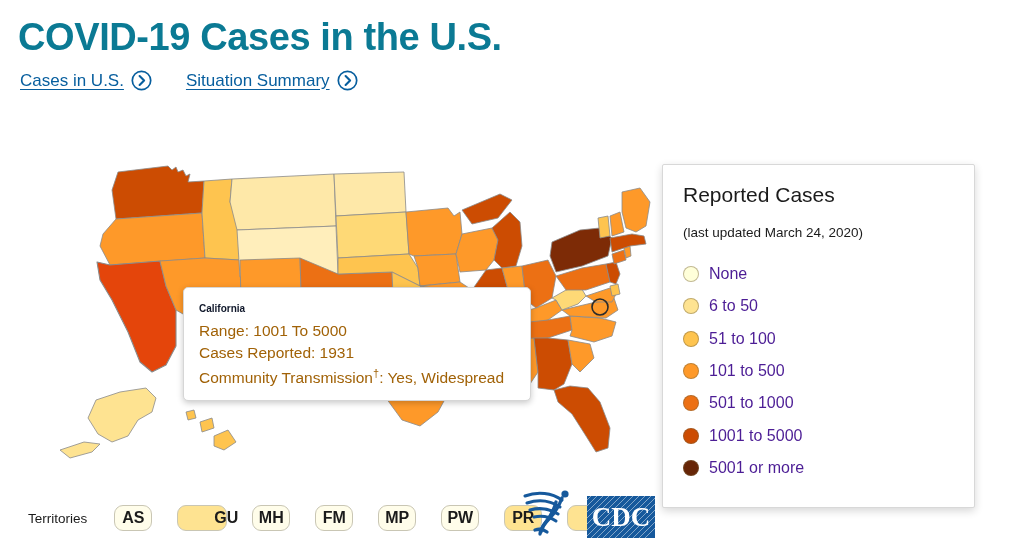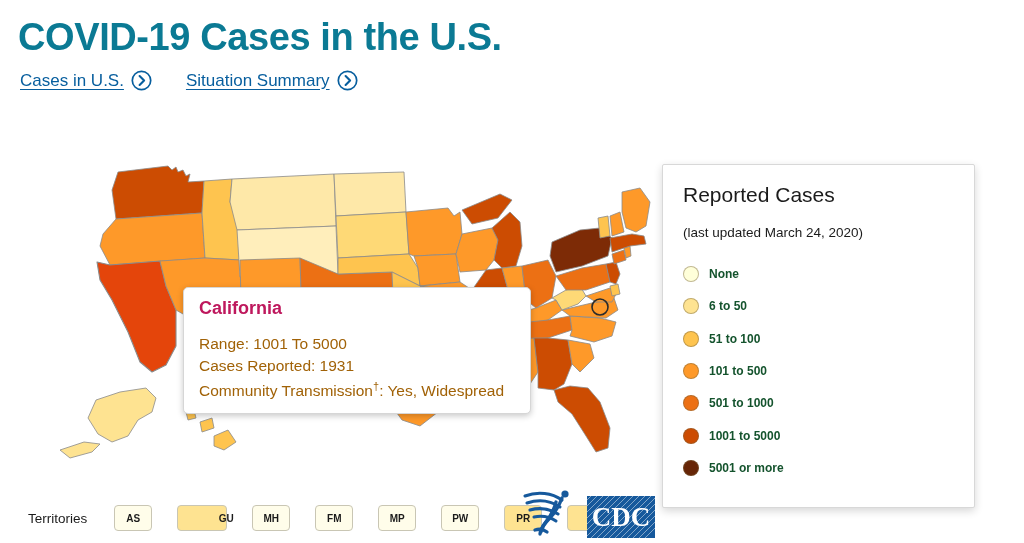--- a/index.html
+++ b/index.html
@@ -62,25 +62,25 @@
     left: 183px; top: 287px;
     width: 348px;
     background: #ffffff;
     border: 1px solid #d6d6d6;
     border-radius: 5px;
     box-shadow: 0 2px 6px rgba(0,0,0,0.22);
     padding: 10px 13px 11px 15px;
     z-index: 40;
   }
   #tooltip .tt-title {
-    font-size: 18px;
+    font-size: 10px;
     font-weight: 700;
-    color: #be185d;
+    color: #0f172a;
     line-height: 21px;
-    margin-bottom: 14px;
+    margin-bottom: 1px;
   }
   #tooltip .tt-row {
     font-size: 15.5px;
     color: #a16207;
     line-height: 21.5px;
     white-space: nowrap;
   }
   .dagger { font-size: 11px; vertical-align: super; }
 
   
@@ -113,24 +113,23 @@
     gap: 10px;
     height: 32.3px;
   }
   .legend-swatch {
     width: 16px; height: 16px;
     border-radius: 50%;
     border: 1px solid rgba(120,100,60,0.45);
     flex: 0 0 auto;
   }
   .legend-label {
-    font-size: 12px;
-    color: #14532d;
+    font-size: 16px;
+    color: #4c1d95;
     line-height: 18px;
-    font-weight: bold;
   }
 
   
   #territories {
     position: absolute;
     left: 28px; top: 505px;
     display: flex;
     align-items: center;
     gap: 25px;
     z-index: 20;
@@ -139,22 +138,22 @@
     font-size: 13.5px;
     color: #1b1b1b;
     margin-right: 2px;
   }
   .terr-btn {
     width: 38px; height: 26px;
     display: flex;
     align-items: center;
     justify-content: center;
     border: 1px solid #c9c6b4;
-    border-radius: 4px;
-    font-size: 10px;
+    border-radius: 9px;
+    font-size: 16px;
     font-weight: 700;
     color: #1b1b1b;
     background: #fffdea;
     cursor: pointer;
   }
 
   
   #logos {
     position: absolute;
     left: 518px; top: 482px;

